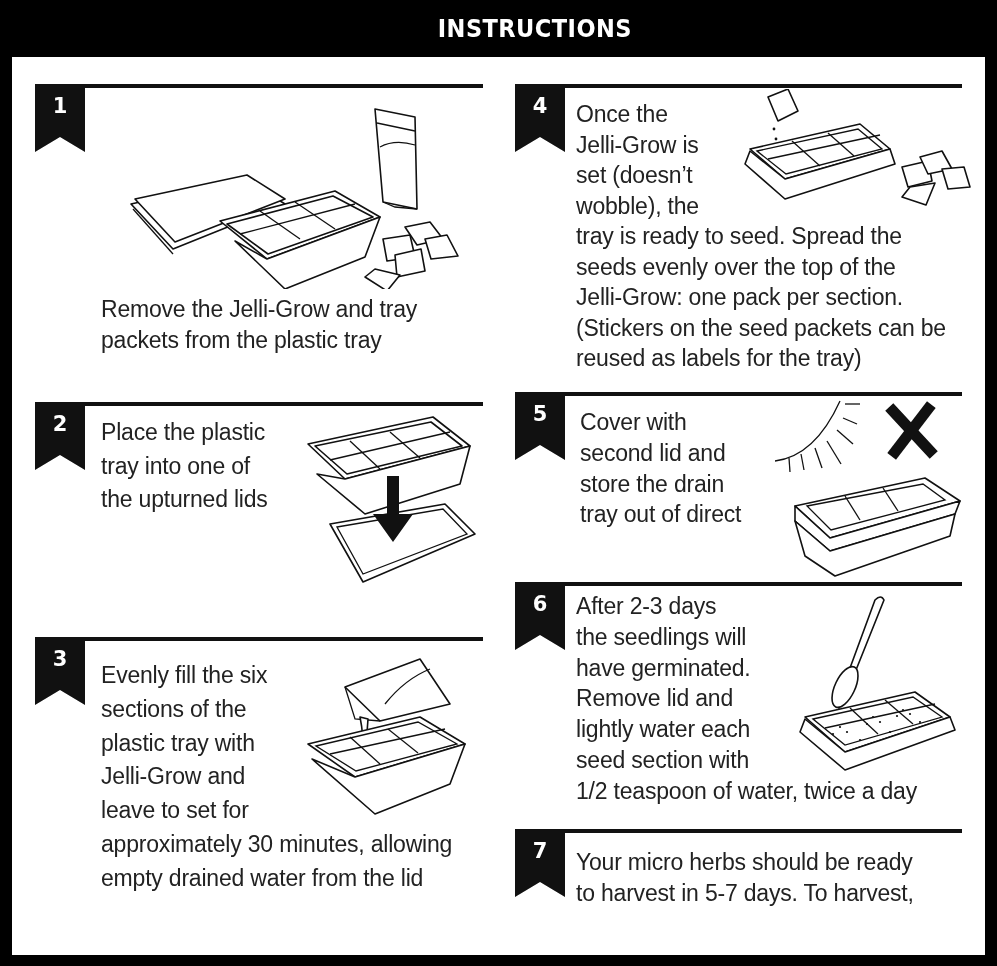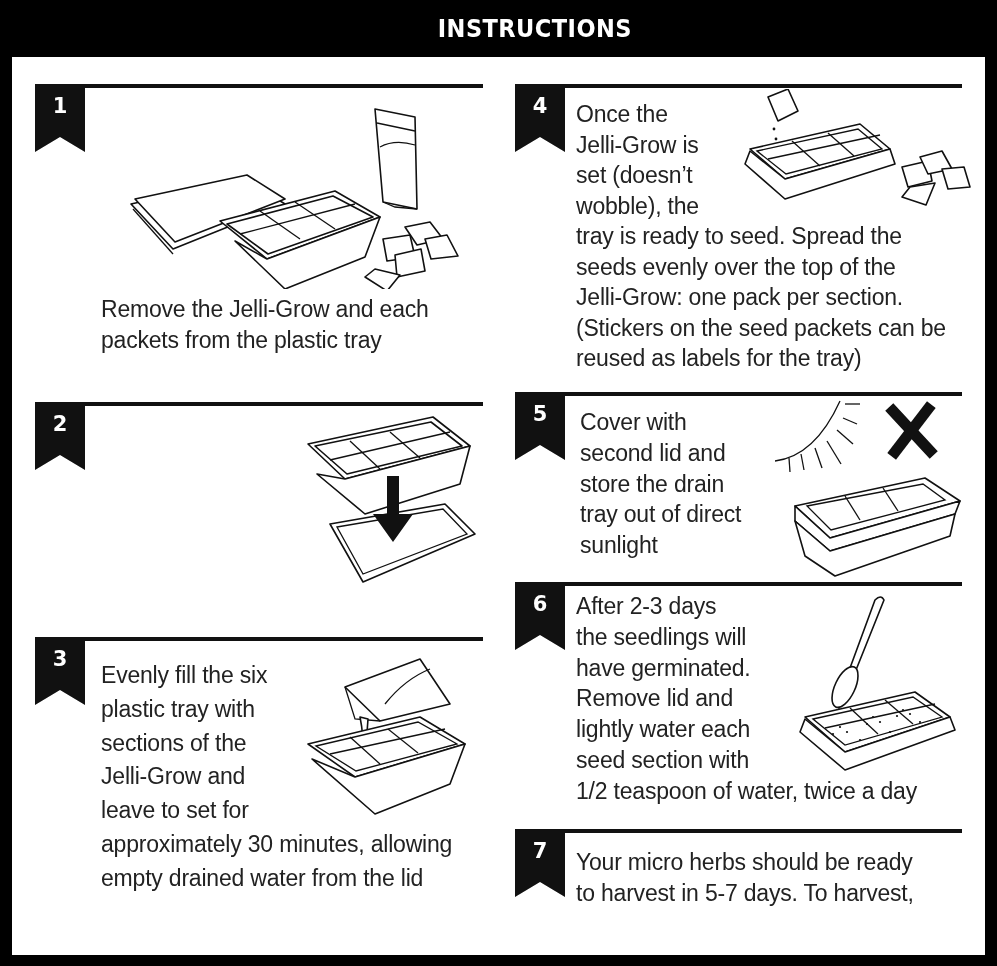--- a/index.html
+++ b/index.html
@@ -74,30 +74,35 @@
         <path class="th" d="M255 48 q15 -8 35 -2"></path>
 
         <polygon class="ln" points="258,140 285,136 290,158 262,162"></polygon>
         <polygon class="ln" points="280,128 305,123 318,140 292,146"></polygon>
         <polygon class="ln" points="300,140 322,136 333,157 306,160"></polygon>
         <polygon class="ln" points="270,156 296,150 300,172 272,178"></polygon>
         <polygon class="ln" points="250,170 275,176 262,192 240,178"></polygon>
       </svg>
     </div>
     <div class="text" style="left:66px; top:210px; width:380px;">
-      <p>Remove the Jelli-Grow and each</p>
+      <p>Remove the Jelli-Grow and tray</p>
       <p>packets from the plastic tray</p>
     </div>
   </div>
 
   <div class="step" style="left:23px; top:345px; width:448px; height:220px;">
     <div class="rule"></div>
     <div class="badge">
         <span>2</span>
       </div>
+    <div class="text" style="left:66px; top:14px; width:200px; line-height:33.5px;">
+      <p>Place the plastic</p>
+      <p>tray into one of</p>
+      <p>the upturned lids</p>
+    </div>
     <div class="illus" style="left:270px; top:12px;">
       <svg width="175" height="200" viewBox="0 0 175 200">
         <polygon class="ln" points="3,30 128,3 165,32 40,65"></polygon>
         <polygon class="ln" points="40,65 165,32 155,70 60,100 12,60"></polygon>
         <polygon class="ln" points="10,32 126,8 157,32 42,60"></polygon>
         <line class="th" x1="45" y1="27" x2="75" y2="55"></line>
         <line class="th" x1="85" y1="18" x2="115" y2="44"></line>
         <line class="th" x1="25" y1="46" x2="145" y2="18"></line>
         <polygon class="ln" points="25,110 140,90 170,120 58,168"></polygon>
         <polygon class="th" points="32,113 138,95 162,120 58,160"></polygon>
@@ -106,22 +111,22 @@
     </div>
   </div>
 
   <div class="step" style="left:23px; top:580px; width:448px; height:300px;">
     <div class="rule"></div>
     <div class="badge">
         <span>3</span>
       </div>
     <div class="text" style="left:66px; top:22px; width:390px; line-height:33.8px;">
       <p>Evenly fill the six</p>
+      <p>sections of the</p>
       <p>plastic tray with</p>
-      <p>sections of the</p>
       <p>Jelli-Grow and</p>
       <p>leave to set for</p>
       <p>approximately 30 minutes, allowing</p>
       <p>empty drained water from the lid</p>
     </div>
     <div class="illus" style="left:265px; top:12px;">
       <svg width="175" height="180" viewBox="0 0 175 180">
         <polygon class="ln" points="45,38 120,10 150,55 80,72"></polygon>
         <polyline class="th" points="45,38 55,70 80,72"></polyline>
         <path class="th" d="M85 55 q20 -25 45 -35"></path>
@@ -178,21 +183,20 @@
   <div class="step" style="left:503px; top:335px; width:447px; height:190px;">
     <div class="rule"></div>
     <div class="badge">
         <span>5</span>
       </div>
     <div class="text" style="left:65px; top:15px; width:200px; line-height:30.8px;">
       <p>Cover with</p>
       <p>second lid and</p>
       <p>store the drain</p>
       <p>tray out of direct</p>
-      <p>sunlight</p>
     </div>
     <div class="illus" style="left:250px; top:4px;">
       <svg width="200" height="190" viewBox="0 0 200 190">
         <path class="th" d="M10 65 q40 -5 65 -60" stroke-width="2"></path>
         <g class="th" stroke-width="2">
           <line x1="80" y1="8" x2="95" y2="8"></line>
           <line x1="78" y1="22" x2="92" y2="28"></line>
           <line x1="72" y1="34" x2="88" y2="48"></line>
           <line x1="62" y1="45" x2="76" y2="68"></line>
           <line x1="50" y1="52" x2="57" y2="72"></line>

